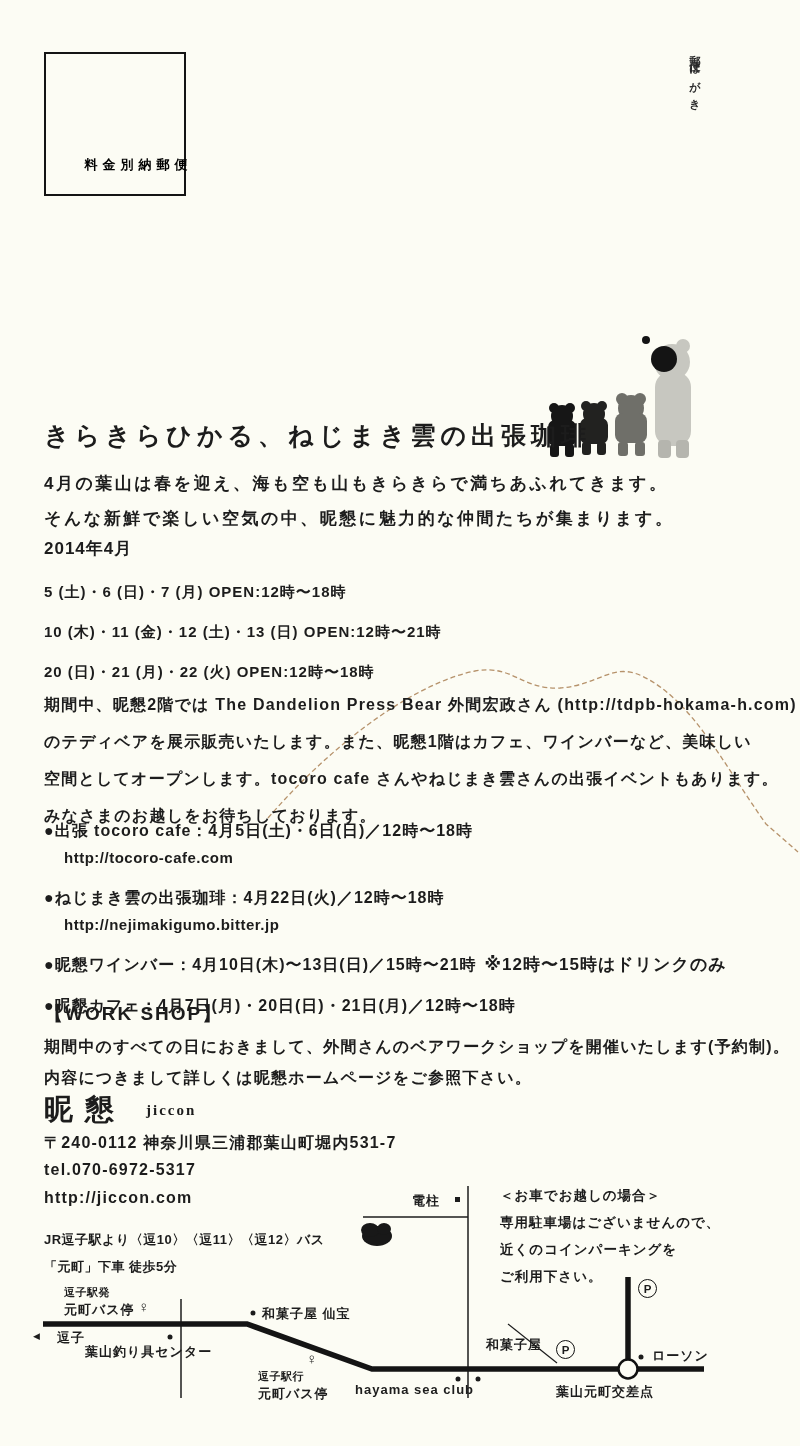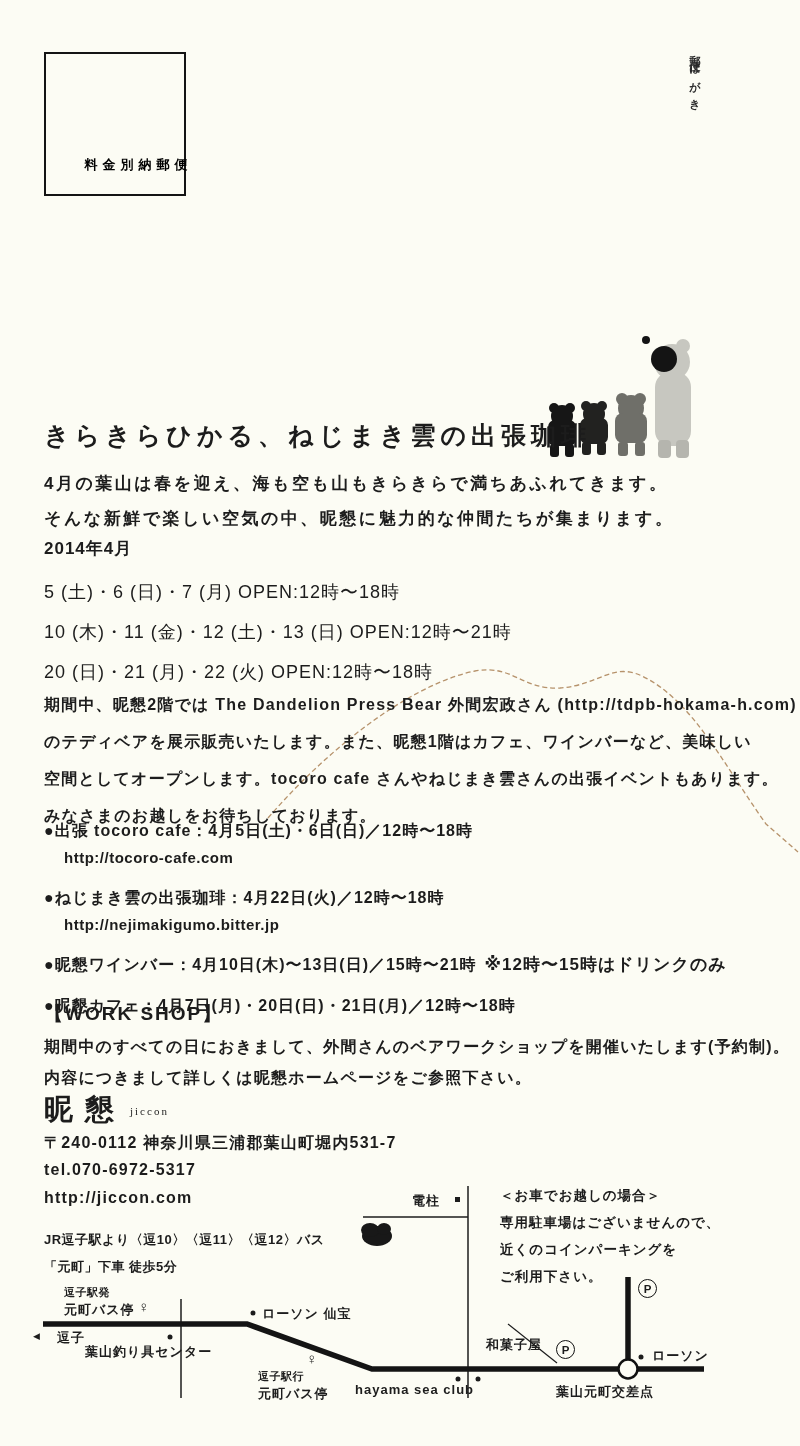--- a/index.html
+++ b/index.html
@@ -13,36 +13,36 @@
   
   .stamp-box { left:44px; top:52px; width:138px; height:140px; border:2px solid #141414; }
   .stamp-label { position:absolute; bottom:20px; left:0; width:100%; text-align:center;
     font-size:13px; font-weight:bold; letter-spacing:5px; text-indent:5px; color:#000000;margin-left:21px; }
   .postcard-vertical { left:687px; top:46px; writing-mode:vertical-rl;
     font-size:11px; font-weight:600; letter-spacing:5px; color:#2a2a2a; }
   
   .title { left:44px; top:419px; font-size:25px; font-weight:bold; letter-spacing:5px; white-space:nowrap; }
   .intro { left:44px; top:466px; font-size:17px; font-weight:600; letter-spacing:2.5px; line-height:35px; white-space:nowrap; }
   .month { left:44px; top:537px; font-size:17px; font-weight:bold; letter-spacing:1px; }
-  .dates { left:44px; top:572px; font-size:18px; font-weight:normal; line-height:40px; letter-spacing:1px; white-space:nowrap; }
+  .dates { left:44px; top:572px; font-size:15px; font-weight:bold; line-height:40px; letter-spacing:1px; white-space:nowrap; }
   .desc { left:44px; top:686px; font-size:16px; font-weight:600; letter-spacing:1.2px; line-height:37px; white-space:nowrap; }
   
   .events { left:44px; top:816px; font-size:16px; font-weight:bold; letter-spacing:1px; white-space:nowrap; }
   .event { margin-bottom:7px; }
   .event-label { line-height:29px; }
   .event-url { margin-left:20px; line-height:26px; font-size:15px; letter-spacing:.5px; }
   .event-note { font-size:17px; margin-left:8px; font-weight:600; }
   .event.gap { margin-top:12px; }
   
   .workshop-h { left:44px; top:1001px; font-size:19px; font-weight:bold; letter-spacing:2px; }
   .workshop-lines { left:44px; top:1031px; font-size:16px; font-weight:600; letter-spacing:1.2px; line-height:31px; white-space:nowrap; }
   
   .shop-name { left:44px; top:1090px; font-size:29px; font-weight:bold; letter-spacing:12px; }
-  .shop-roman { font-family:"Liberation Serif","DejaVu Serif",serif; font-size:11px;
-    font-weight:normal; letter-spacing:2px; margin-left:4px; vertical-align:4px; }
+  .shop-roman { font-family:"Liberation Serif","DejaVu Serif",serif; font-size:15px;
+    font-weight:bold; letter-spacing:2px; margin-left:20px; vertical-align:4px; }
   .shop-line { font-size:16px; font-weight:bold; letter-spacing:1.2px; white-space:nowrap; }
   .shop-addr { left:44px; top:1133px; }
   .shop-tel  { left:44px; top:1161px; }
   .shop-url  { left:44px; top:1189px; }
   .access { left:44px; top:1226px; font-size:13px; font-weight:600; line-height:27px; letter-spacing:.5px; white-space:nowrap; }
   .parking { left:500px; top:1182px; font-size:13.5px; font-weight:600; line-height:27px; letter-spacing:1px; white-space:nowrap; }
   
   .ml { position:absolute; font-size:13px; font-weight:bold; letter-spacing:1px; white-space:nowrap; color:#1d1d1d; }
   .ml.small { font-size:11px; letter-spacing:0.5px; }
   .bus-stop { position:absolute; font-size:15px; font-weight:bold; }
@@ -201,21 +201,21 @@
   <circle cx="641" cy="1357" r="2.5" fill="#1c1c1c"></circle>
 </svg>
 
 <span class="ml" style="left:412px; top:1192px;">電柱</span>
 <span class="ml small" style="left:64px; top:1285px;">逗子駅発</span>
 <span class="ml" style="left:64px; top:1301px;">元町バス停</span>
 <span class="bus-stop" style="left:138px; top:1298px;">♀</span>
 <span class="left-arrow" style="left:33px; top:1331px;">◀</span>
 <span class="ml" style="left:57px; top:1329px;">逗子</span>
 <span class="ml" style="left:85px; top:1343px;">葉山釣り具センター</span>
-<span class="ml" style="left:262px; top:1305px;">ローソン 仙宝</span>
+<span class="ml" style="left:262px; top:1305px;">和菓子屋 仙宝</span>
 <span class="ml small" style="left:258px; top:1369px;">逗子駅行</span>
 <span class="ml" style="left:258px; top:1385px;">元町バス停</span>
 <span class="bus-stop" style="left:306px; top:1350px;">♀</span>
 <span class="ml" style="left:355px; top:1382px;">hayama sea club</span>
 <span class="ml" style="left:486px; top:1336px;">和菓子屋</span>
 <span class="ml" style="left:652px; top:1347px;">ローソン</span>
 <span class="ml" style="left:556px; top:1383px;">葉山元町交差点</span>
 <span class="p-badge" style="left:556px; top:1340px;">P</span>
 <span class="p-badge" style="left:638px; top:1279px;">P</span>
 

